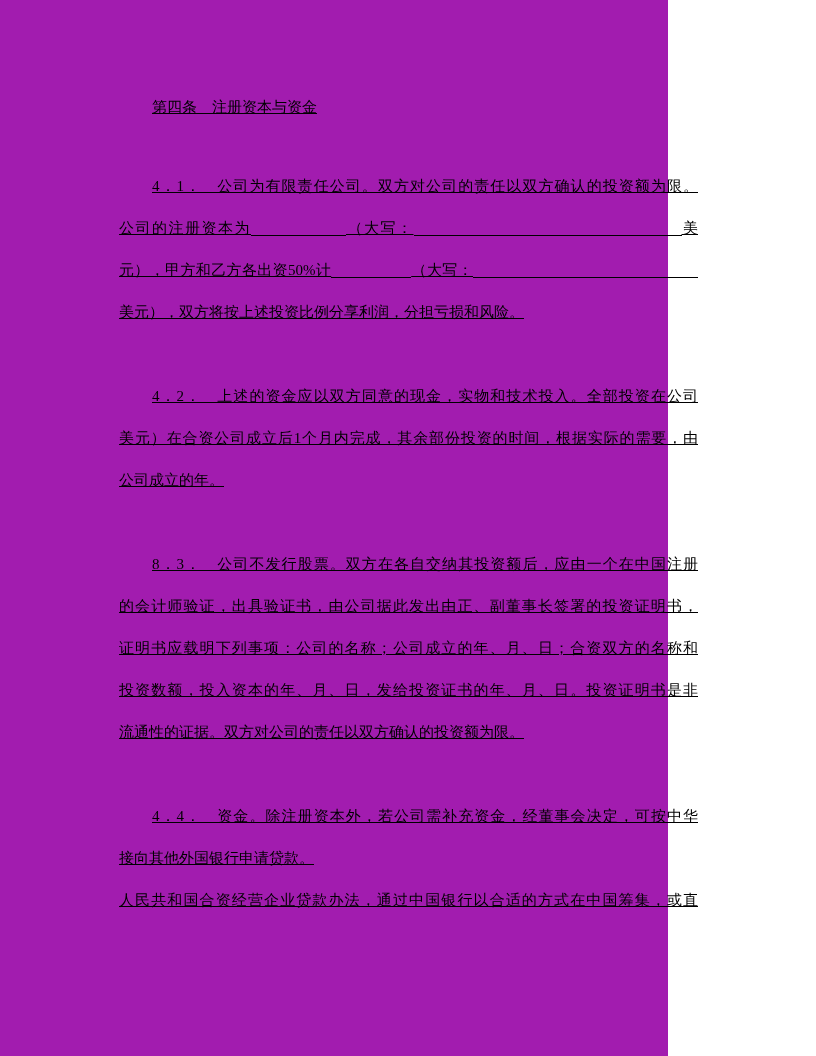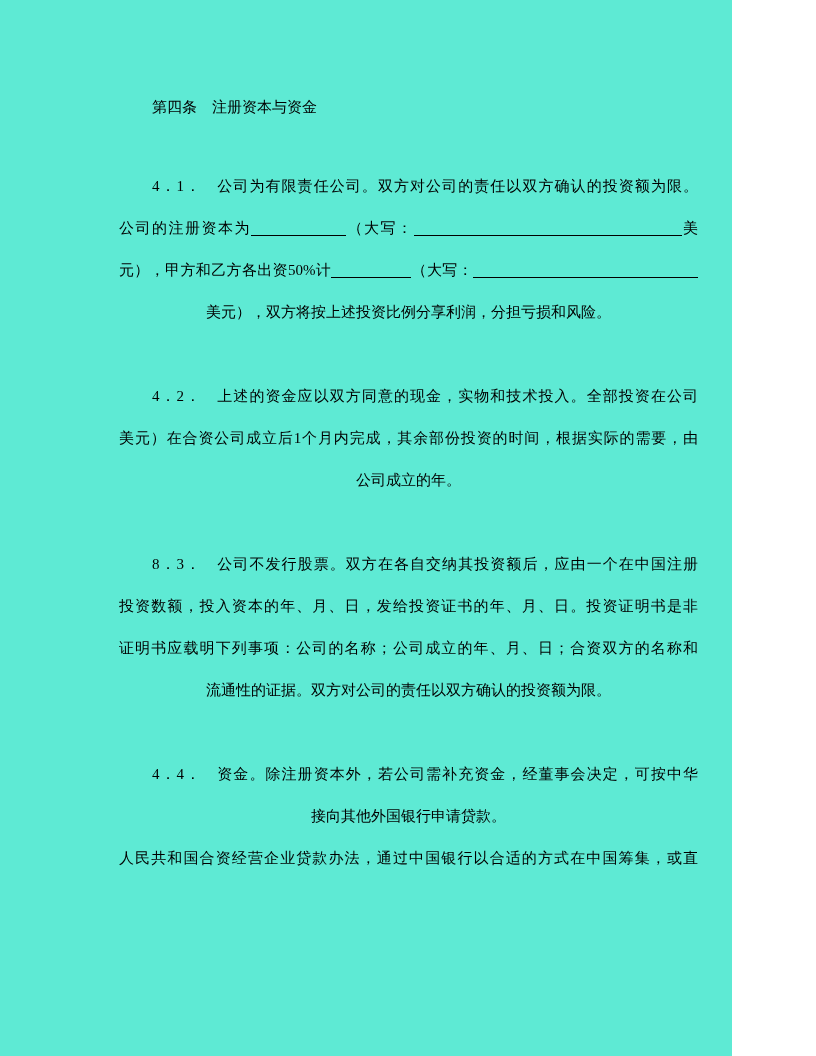--- a/index.html
+++ b/index.html
@@ -9,24 +9,25 @@
   }
   body {
     width: 816px;
     height: 1056px;
     overflow: hidden;
     font-family: "Liberation Serif", "DejaVu Serif", serif;
     color: #000000;
   }
   .page {
     box-sizing: border-box;
-    width: 732px;
+    width: 668px;
     height: 1056px;
     padding: 86px 119px 40px 119px;
-    background: #5eead4;
+    background: #a21caf;
+    text-decoration: underline;
   }
   .content {
     width: 579px;
   }
   .doc-title {
     font-size: 15px;
     line-height: 42px;
     text-indent: 33px;
     margin: 0 0 37px 0;
     font-weight: normal;
@@ -34,21 +35,21 @@
   }
   .para {
     margin: 0 0 42px 0;
   }
   .para:last-child {
     margin-bottom: 0;
   }
   .line {
     font-size: 15px;
     line-height: 42px;
-    text-align: center;
+    text-align: left;
   }
   .line.justify {
     text-align: justify;
     text-align-last: justify;
     text-justify: inter-character;
   }
   .line.indent {
     text-indent: 33px;
   }
   .blank {
@@ -71,22 +72,23 @@
           <div class="line justify"><span>元），甲方和乙方各出资50%计</span><span class="blank" style="width: 80px;"></span><span>（大写：</span><span class="blank" style="width: 225px;"></span></div>
           <div class="line"><span>美元），双方将按上述投资比例分享利润，分担亏损和风险。</span></div>
         </div>
         <div class="para">
           <div class="line justify indent"><span>4．2．　上述的资金应以双方同意的现金，实物和技术投入。全部投资在公司</span></div>
           <div class="line justify"><span>美元）在合资公司成立后1个月内完成，其余部份投资的时间，根据实际的需要，由</span></div>
           <div class="line"><span>公司成立的年。</span></div>
         </div>
         <div class="para">
           <div class="line justify indent"><span>8．3．　公司不发行股票。双方在各自交纳其投资额后，应由一个在中国注册</span></div>
+          <div class="line justify"><span>的会计师验证，出具验证书，由公司据此发出由正、副董事长签署的投资证明书，</span></div>
+          <div class="line justify"><span>证明书应载明下列事项：公司的名称；公司成立的年、月、日；合资双方的名称和</span></div>
           <div class="line justify"><span>投资数额，投入资本的年、月、日，发给投资证书的年、月、日。投资证明书是非</span></div>
-          <div class="line justify"><span>证明书应载明下列事项：公司的名称；公司成立的年、月、日；合资双方的名称和</span></div>
           <div class="line"><span>流通性的证据。双方对公司的责任以双方确认的投资额为限。</span></div>
         </div>
         <div class="para">
           <div class="line justify indent"><span>4．4．　资金。除注册资本外，若公司需补充资金，经董事会决定，可按中华</span></div>
           <div class="line"><span>接向其他外国银行申请贷款。</span></div>
           <div class="line justify"><span>人民共和国合资经营企业贷款办法，通过中国银行以合适的方式在中国筹集，或直</span></div>
         </div>
       </div>
   </div>
 </div>

